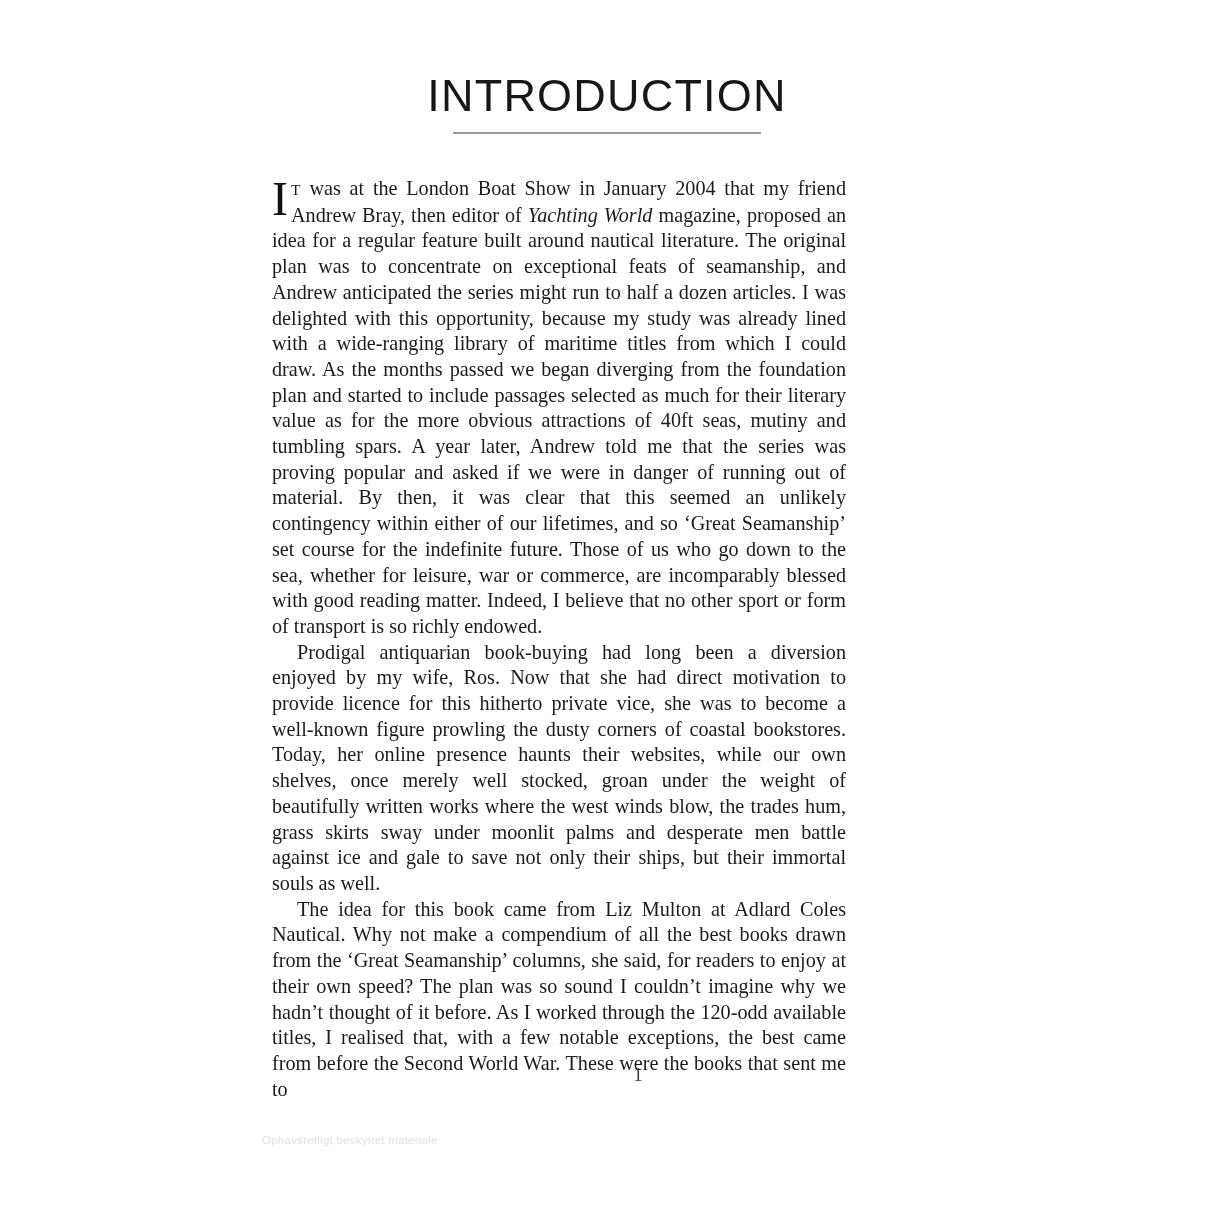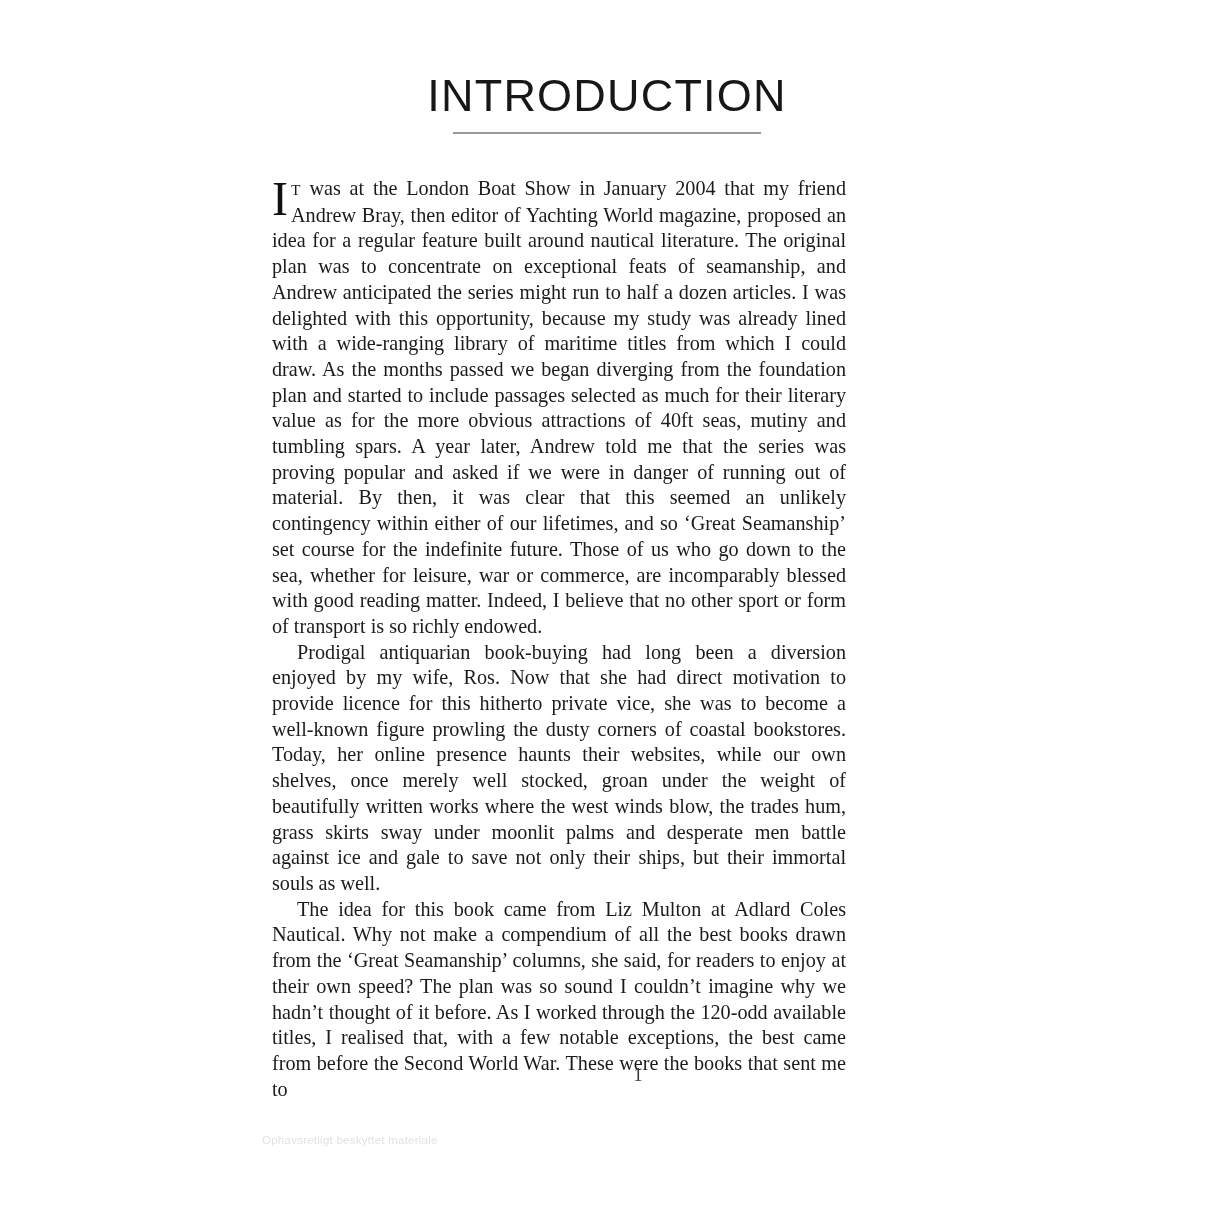--- a/index.html
+++ b/index.html
@@ -80,20 +80,21 @@
     padding: 2px 3px 0 0;
     margin-top: 1px;
     font-family: "Liberation Serif", "DejaVu Serif", serif;
     color: #101010;
   }
   .smallcaps {
     font-size: 15.4px;
     letter-spacing: 0.4px;
   }
   .ital {
+    font-style: italic;
   }
 
   
   .folio {
     position: absolute;
     left: 0;
     top: 1064px;
     width: 1214px;
     text-align: center;
     font-size: 19px;

